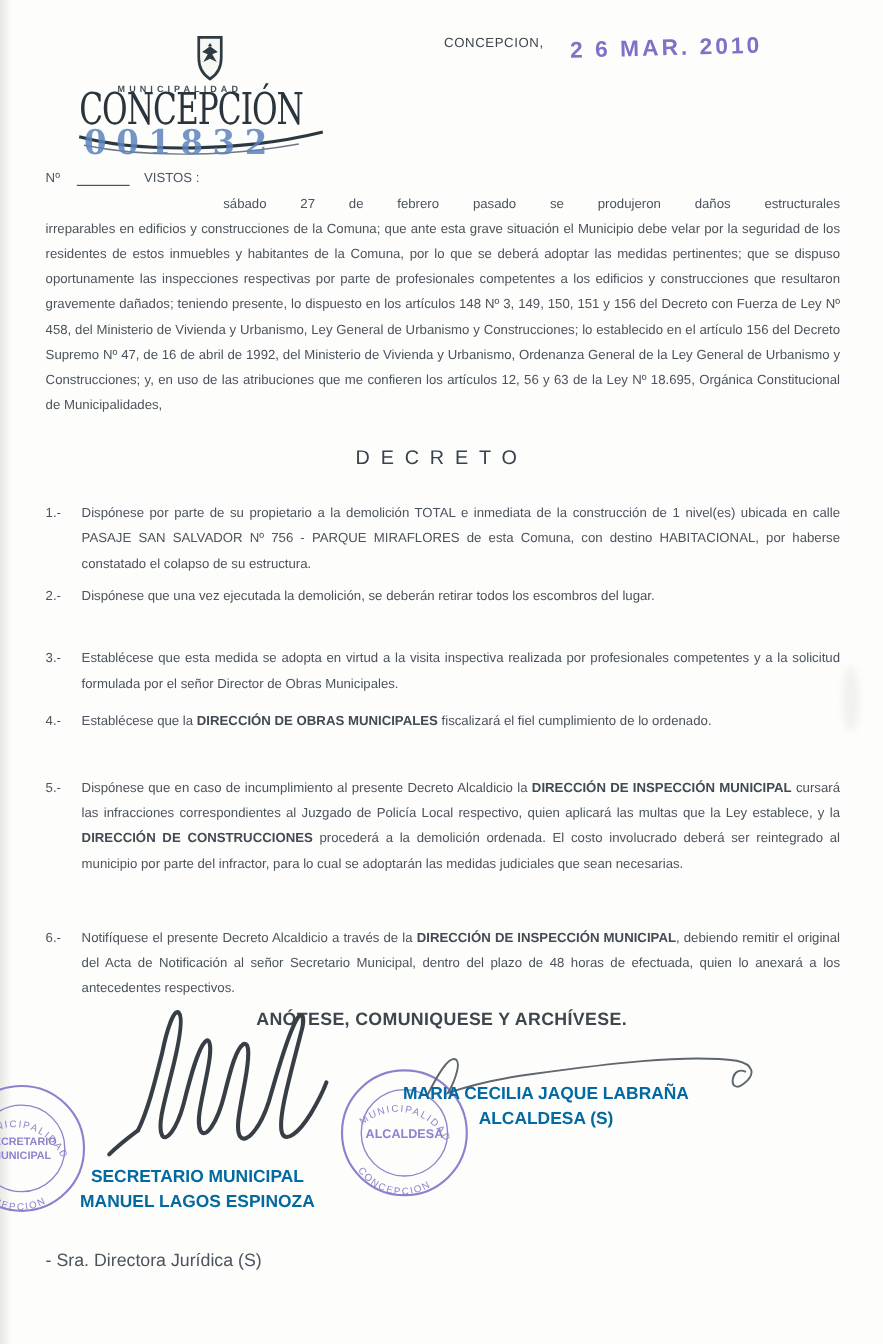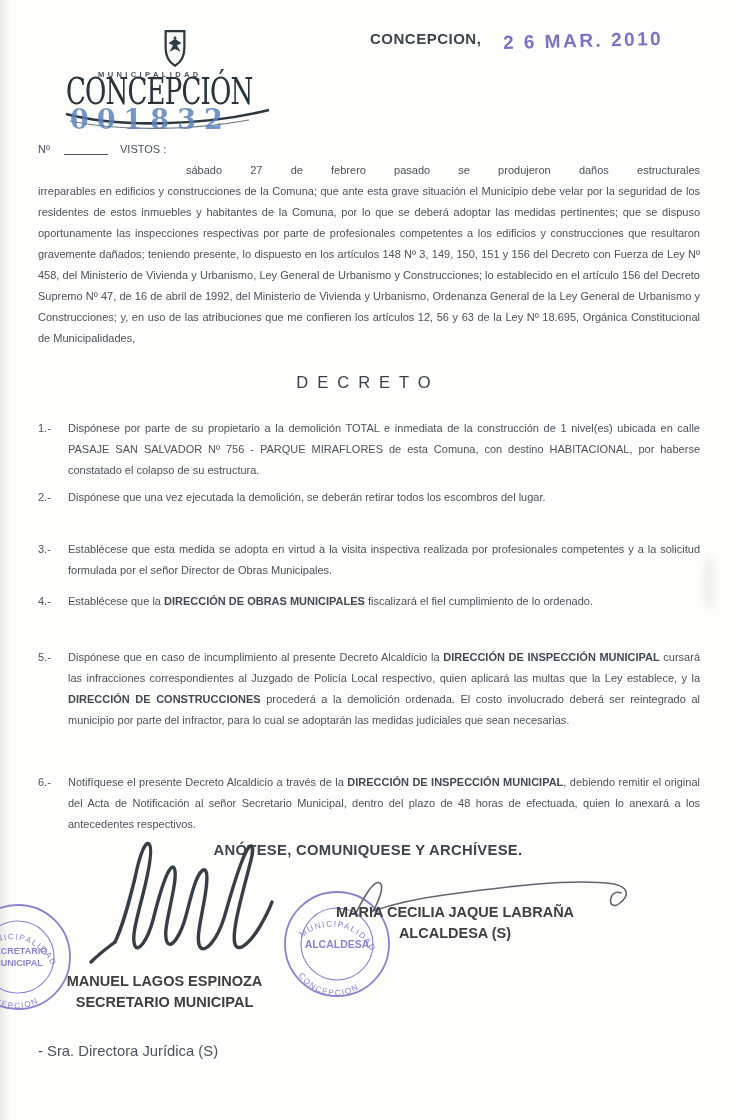--- a/index.html
+++ b/index.html
@@ -19,21 +19,21 @@
   .muni-label{position:absolute;left:38px;top:44px;font-size:7.5px;
     letter-spacing:3.4px;color:#45515a;font-weight:bold;}
   .wordmark{position:absolute;left:6px;top:44px;font-family:"DejaVu Serif",serif;
     font-size:31px;color:#29343c;letter-spacing:-1px;
     transform:scaleX(.84) scaleY(1.18);transform-origin:left top;white-space:nowrap;}
   .swoosh{position:absolute;left:4px;top:82px;}
   .doc-number{left:70px;top:104px;font-family:"DejaVu Serif",serif;
     font-weight:bold;font-size:27px;letter-spacing:8px;
     color:var(--numBlue,#5d84bd);opacity:.85;transform:scaleY(1.05);}
   .dateline{left:370px;top:30px;display:flex;align-items:flex-start;}
-  .city-label{font-weight:bold;font-size:15px;letter-spacing:.5px;color:#3d454d;}
+  .city-label{font-weight:normal;font-size:11px;letter-spacing:.5px;color:#3d454d;}
   .date-stamp{margin-left:22px;font-weight:bold;font-size:19px;letter-spacing:2.5px;
     color:var(--stamp,#7c72c8);transform:rotate(-1.5deg);white-space:nowrap;}
 
   
   .body-txt{font-size:11px;line-height:21px;}
   .vistos{left:38px;top:139px;width:662px;}
   .vline1{display:flex;}
   .nlabel{width:26px;flex:0 0 auto;}
   .blank{flex:0 0 auto;width:44px;height:15px;border-bottom:1.5px solid #4b535c;
     margin:0 12px 0 0;}
@@ -54,21 +54,21 @@
     font-size:14.8px;color:#3d454d;letter-spacing:.3px;}
 
   
   .sig{pointer-events:none;}
   .stamp-svg{opacity:.88;}
   .stamp-txt{font-family:"Liberation Sans",sans-serif;font-size:8.2px;
     letter-spacing:1.4px;fill:var(--stamp,#7c72c8);}
   .stamp-center{font-family:"Liberation Sans",sans-serif;font-weight:bold;
     fill:var(--stamp,#7c72c8);}
   .name-block{text-align:center;font-weight:bold;font-size:14.5px;
-    line-height:21px;color:#404040;}
+    line-height:21px;color:#0369a1;}
   .sec-name{left:52px;top:971px;width:225px;}
   .mayor-name{left:330px;top:902px;width:250px;}
 
   
   .dist{left:38px;top:1041px;width:420px;font-size:14.8px;line-height:21.5px;}
   .dist-head{font-weight:bold;font-size:15px;color:#3d454d;}
   .dist-head .u{border-bottom:1.6px solid #3d454d;}
 </style>
 </head>
 <body>
@@ -156,22 +156,22 @@
       </text>
       <text class="stamp-txt" text-anchor="middle">
         <textPath href="#lsBot" startOffset="50%">CONCEPCION</textPath>
       </text>
     </g>
     <text class="stamp-center" x="0" y="-3" font-size="9" text-anchor="middle">SECRETARIO</text>
     <text class="stamp-center" x="0" y="9" font-size="9" text-anchor="middle">MUNICIPAL</text>
   </svg>
 
   <div class="abs name-block sec-name">
+    <div>SECRETARIO MUNICIPAL</div>
     <div>MANUEL LAGOS ESPINOZA</div>
-    <div>SECRETARIO MUNICIPAL</div>
   </div>
 
   <svg class="abs stamp-svg" style="left:277px;top:884px;" width="120" height="120" viewBox="-60 -60 120 120">
     <defs>
       <path id="msTop" d="M -42,14 A 44 44 0 0 1 42,14"></path>
       <path id="msBot" d="M -40,26 A 44 44 0 0 0 40,26"></path>
     </defs>
     <circle cx="0" cy="0" r="52" fill="none" stroke="#7c72c8" stroke-width="1.8"></circle>
     <circle cx="0" cy="0" r="36" fill="none" stroke="#7c72c8" stroke-width="1.1"></circle>
     <g transform="rotate(12)">

